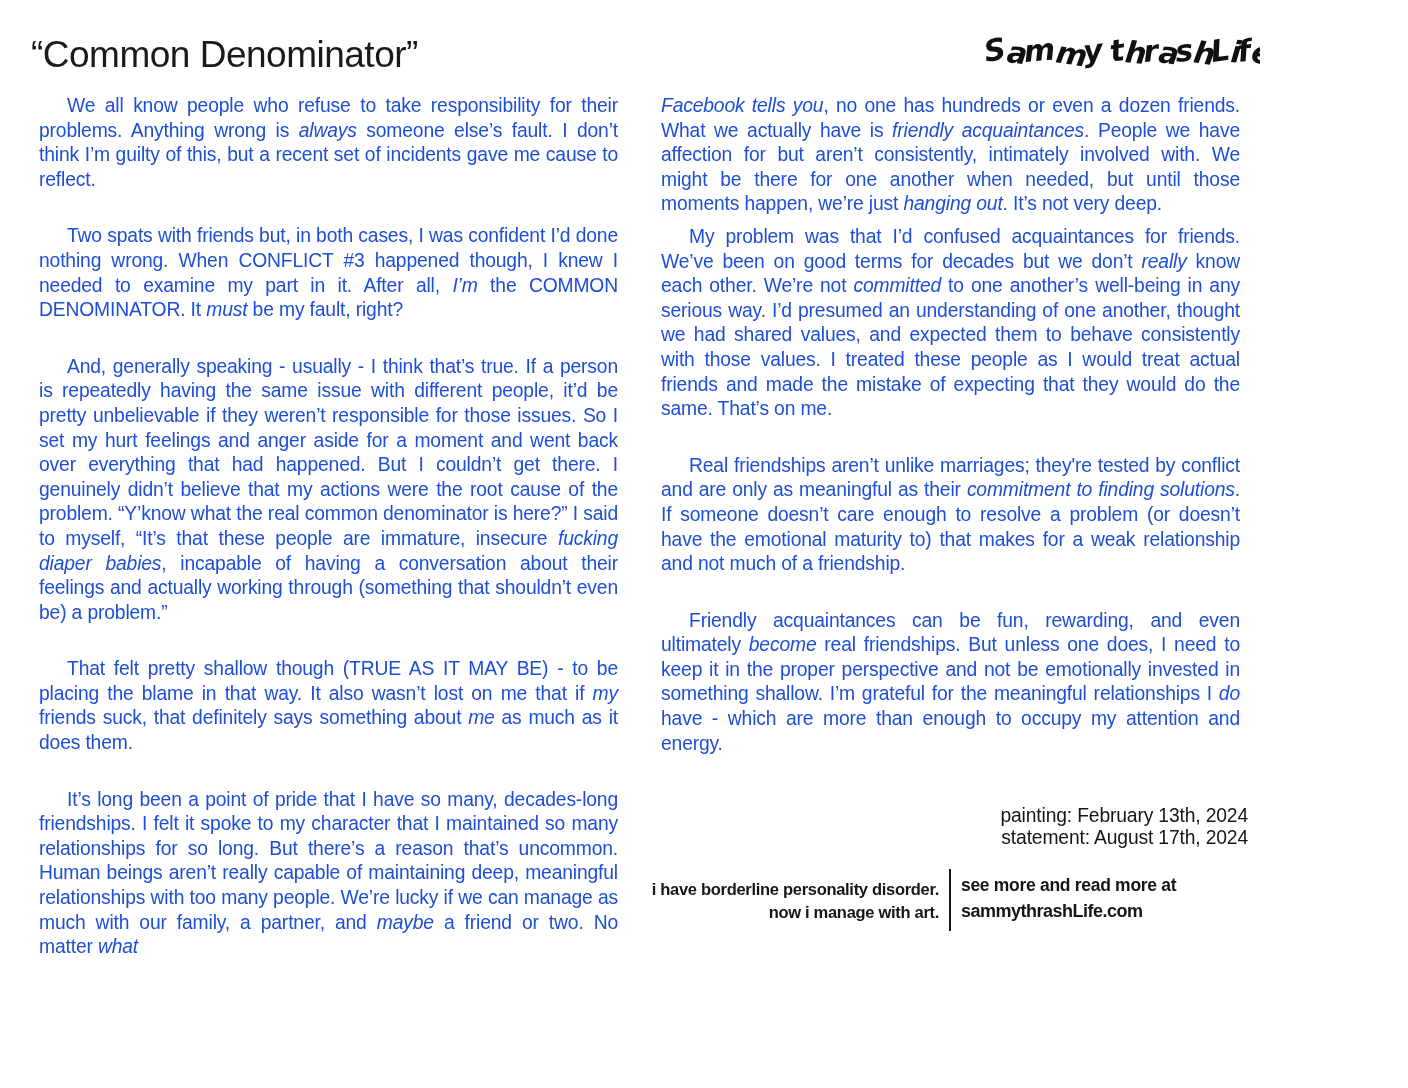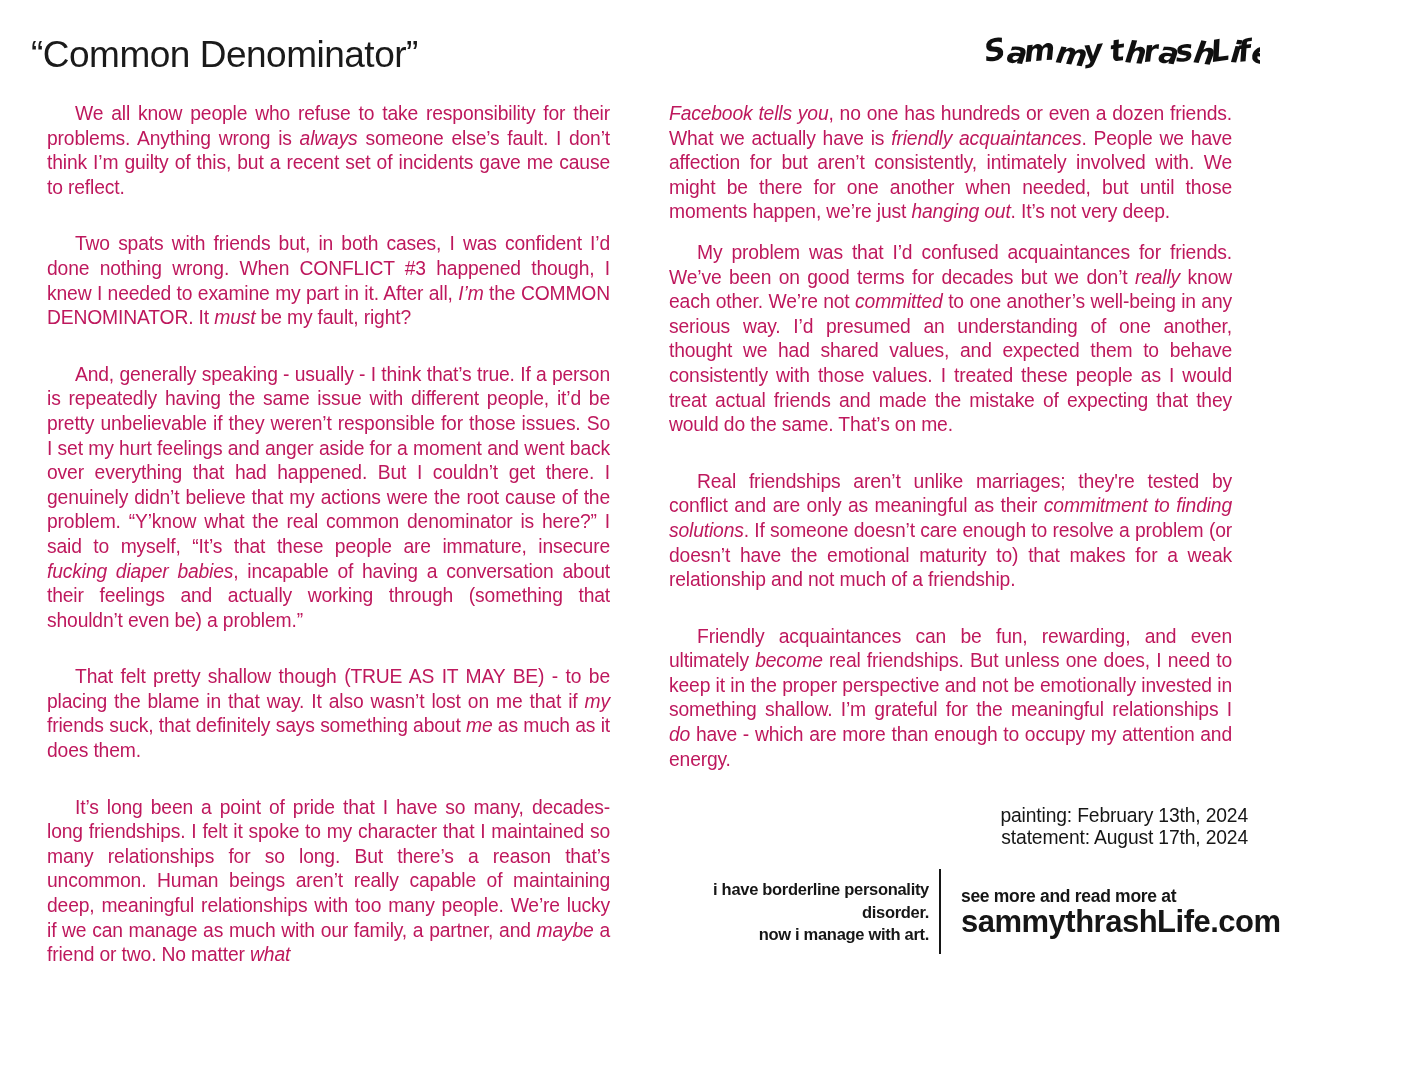--- a/index.html
+++ b/index.html
@@ -23,47 +23,47 @@
     font-family:"DejaVu Sans", sans-serif;
     font-style:italic;font-weight:bold;
     fill:#101010;letter-spacing:-1.5px;
   }
   .columns{
     position:absolute;left:31px;top:86px;width:1217px;
     display:flex;gap:27px;
   }
   .col{flex:1;min-width:0;}
   .para{
-    margin:16px;font-size:19.3px;line-height:24.6px;
+    margin:8px;font-size:19.3px;line-height:24.6px;
     text-align:justify;letter-spacing:-0.15px;
-    color:#be185d;
+    color:#1d4ed8;
   }
   .para.gap{margin-top:32px;}
   .para.indent{text-indent:28px;}
   .dates{
     position:absolute;right:160px;top:805px;
     text-align:right;font-size:19.3px;line-height:22px;
     letter-spacing:-0.15px;
   }
   .footer{
     position:absolute;left:651px;top:869px;width:597px;
     display:flex;align-items:stretch;
   }
   .f-left{
     flex:1;text-align:right;font-weight:700;
     font-size:16.5px;line-height:22.5px;letter-spacing:-0.3px;
     padding:9px 10px 8px 0;
   }
   .f-divider{width:2px;background:#161616;}
   .f-right{
-    width:287px;padding-left:20px;
+    width:287px;padding-left:10px;
     display:flex;flex-direction:column;justify-content:center;
   }
   .f-see{font-weight:700;font-size:17.5px;line-height:22px;letter-spacing:-0.3px;}
-  .f-site{font-weight:700;font-size:31px;line-height:30px;letter-spacing:-0.5px;}
+  .f-site{font-weight:700;font-size:18px;line-height:30px;letter-spacing:-0.5px;}
 </style>
 </head>
 <body>
 
 <div class="page">
 
   <h1 class="title">“Common Denominator”</h1>
 
   <svg class="signature" viewBox="0 0 278 68" aria-hidden="true">
     <text x="4" y="46" font-size="30" rotate="-10 7 -5 9 -7 0 -9 6 -4 8 -6 9 -8 5 -7 8">Sammy thrashLife</text>

